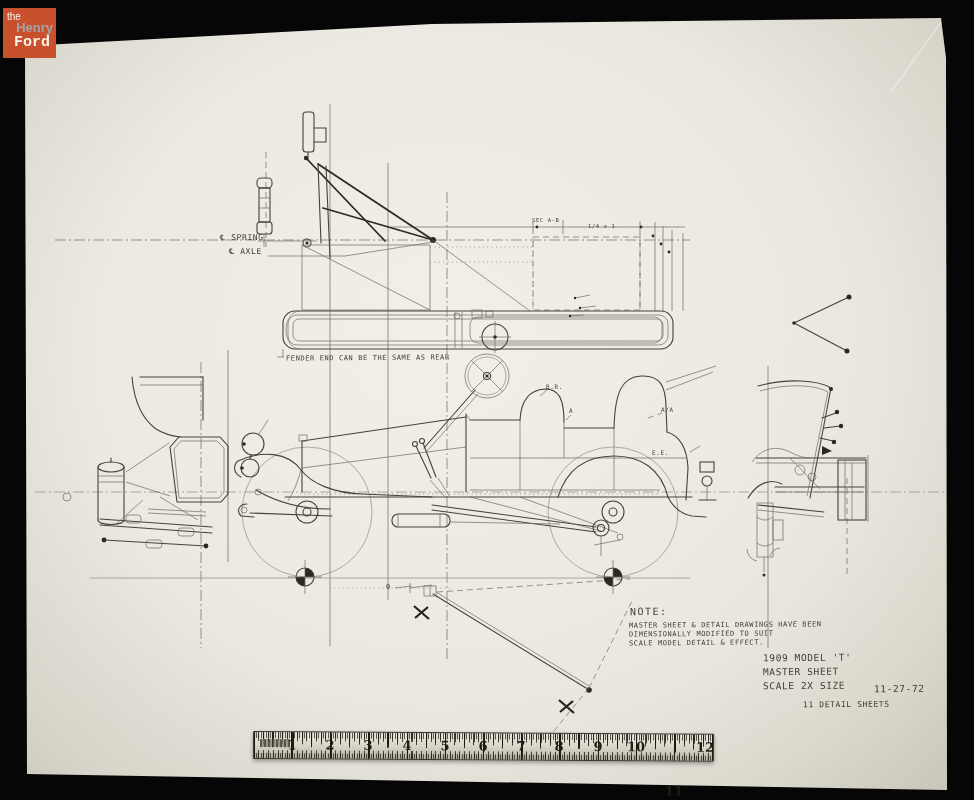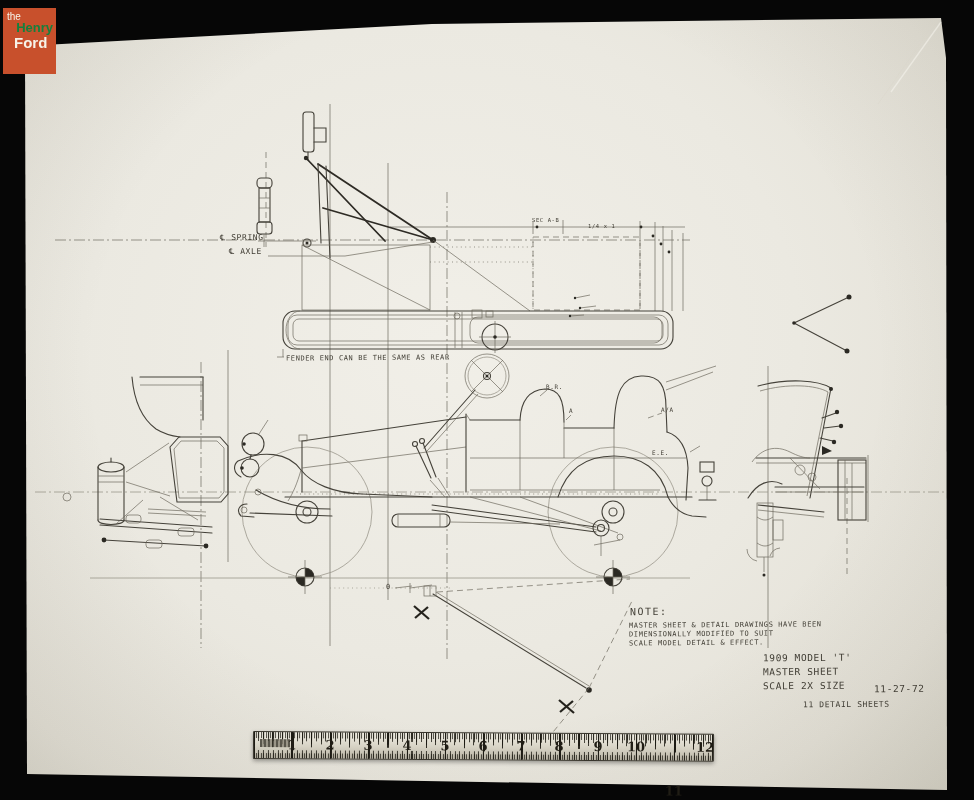--- a/index.html
+++ b/index.html
@@ -20,21 +20,21 @@
   .dash{stroke-dasharray:6 4;}
   .dashdot{stroke-dasharray:11 3 2 3;}
   .dot{stroke-dasharray:1 3.4;}
   .fillink{fill:#2b2923;stroke:none;}
   
   .ann{position:absolute;z-index:5;color:#403d34;letter-spacing:0.6px;white-space:nowrap;
        font-family:"DejaVu Sans Mono","DejaVu Sans",monospace;transform:rotate(-0.4deg);}
   .fs10{font-size:10px;} .fs9{font-size:9.5px;} .fs8{font-size:8px;}
   .fs7{font-size:7px;} .fs6{font-size:6px;} .fs5{font-size:5.5px;}
   
-  .logo{position:absolute;left:3px;top:8px;width:53px;height:66px;z-index:9;}
+  .logo{position:absolute;left:3px;top:8px;width:53px;height:50px;z-index:9;}
   .logo .sq{position:absolute;inset:0;}
   .logo span{position:absolute;font-family:"Liberation Sans","DejaVu Sans",sans-serif;line-height:1;}
   .logo .the{left:4px;top:4px;font-size:10px;font-weight:400;}
   .logo .henry{right:3px;top:13px;font-size:13px;font-weight:700;}
   .logo .ford{left:11px;top:27px;font-size:15px;font-weight:700;}
   
   .ruler{position:absolute;left:253px;top:731px;width:459px;height:26px;z-index:6;
          background:linear-gradient(#f0ede3,#d6d2c4 55%,#b8b3a4);
          border:1px solid #38352c;border-radius:1px;transform:rotate(0.35deg);transform-origin:0 50%;
          box-shadow:0 2px 4px rgba(0,0,0,0.35);}
@@ -393,17 +393,17 @@
     <span class="num" style="left:305px;">8</span>
     <span class="num" style="left:344px;">9</span>
     <span class="num" style="left:382px;">10</span>
     <span class="num" style="left:420px;margin-top:44px;">11</span>
     <span class="num" style="left:451px;">12</span>
   </div>
 
   <div class="logo">
     <div class="sq" style="background:#c8502c;"></div>
     <span class="the" style="color:#f7f3e8;">the</span>
-    <span class="henry" style="color:#15803d;">Henry</span>
-    <span class="ford" style="color:#f7f3e8;">Ford</span>
+    <span class="henry" style="color:#a3a3a3;">Henry</span>
+    <span class="ford" style="color:#f7f3e8;font-family:Liberation Mono, monospace;">Ford</span>
   </div>
 
 </div>
 
 </body></html>

